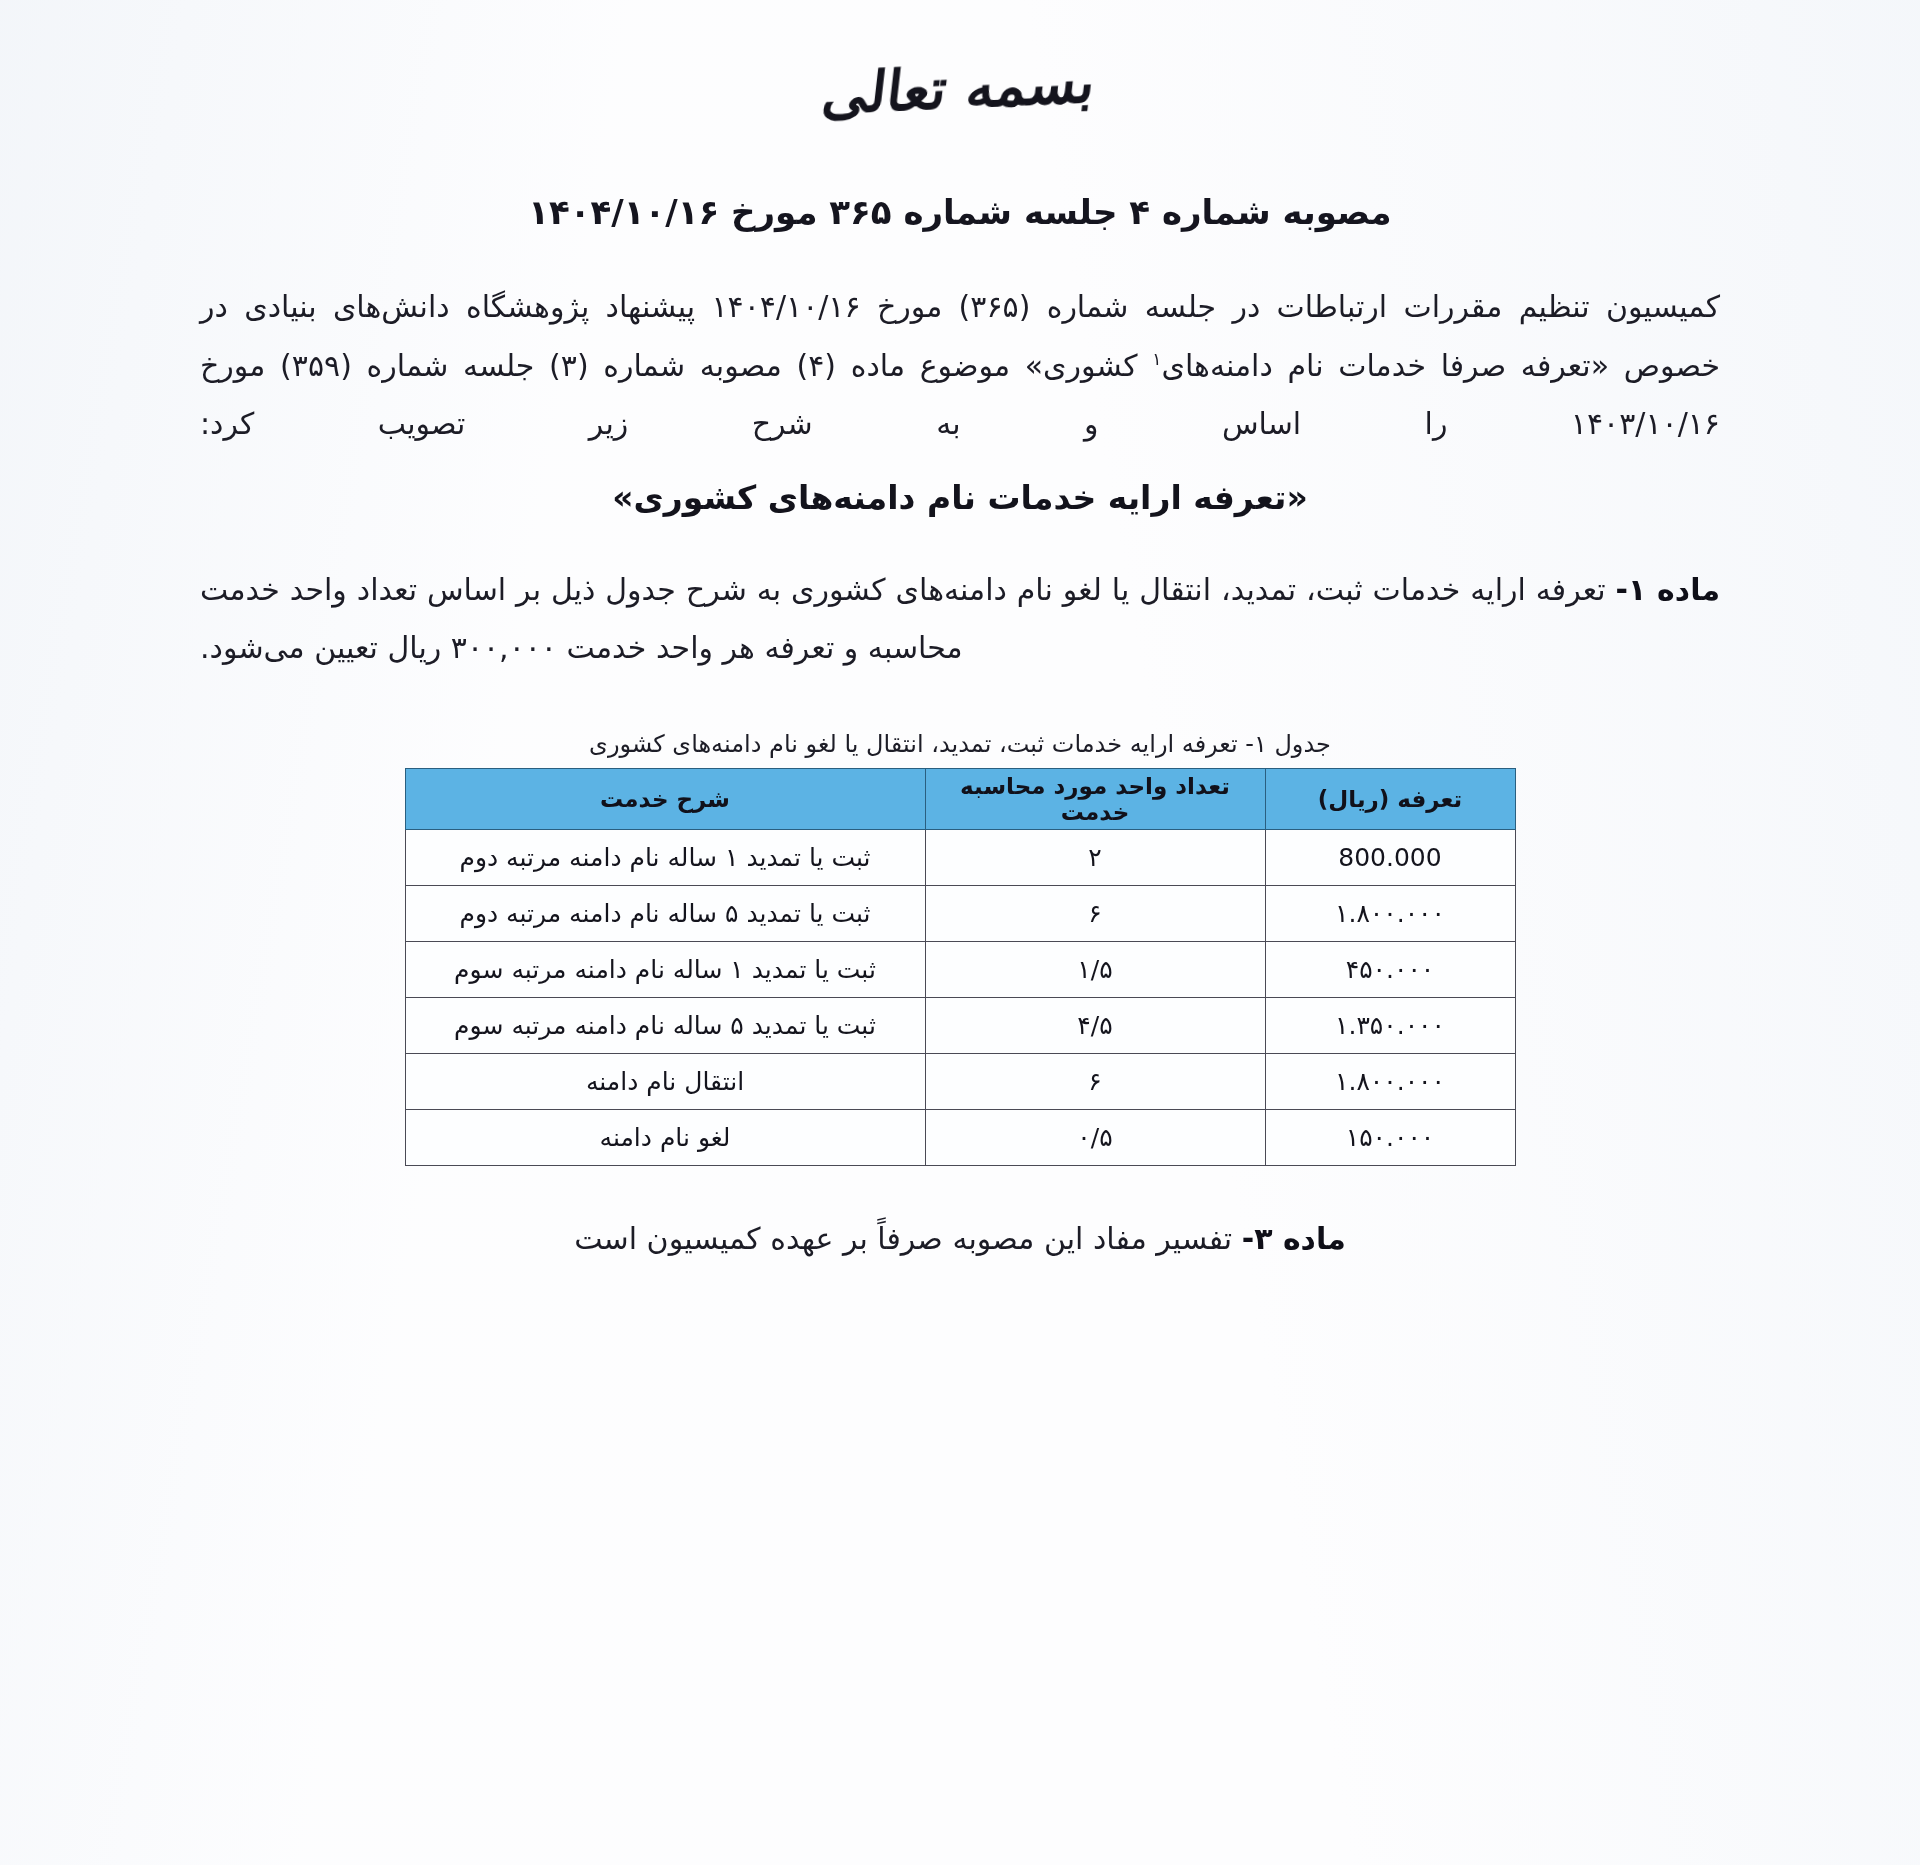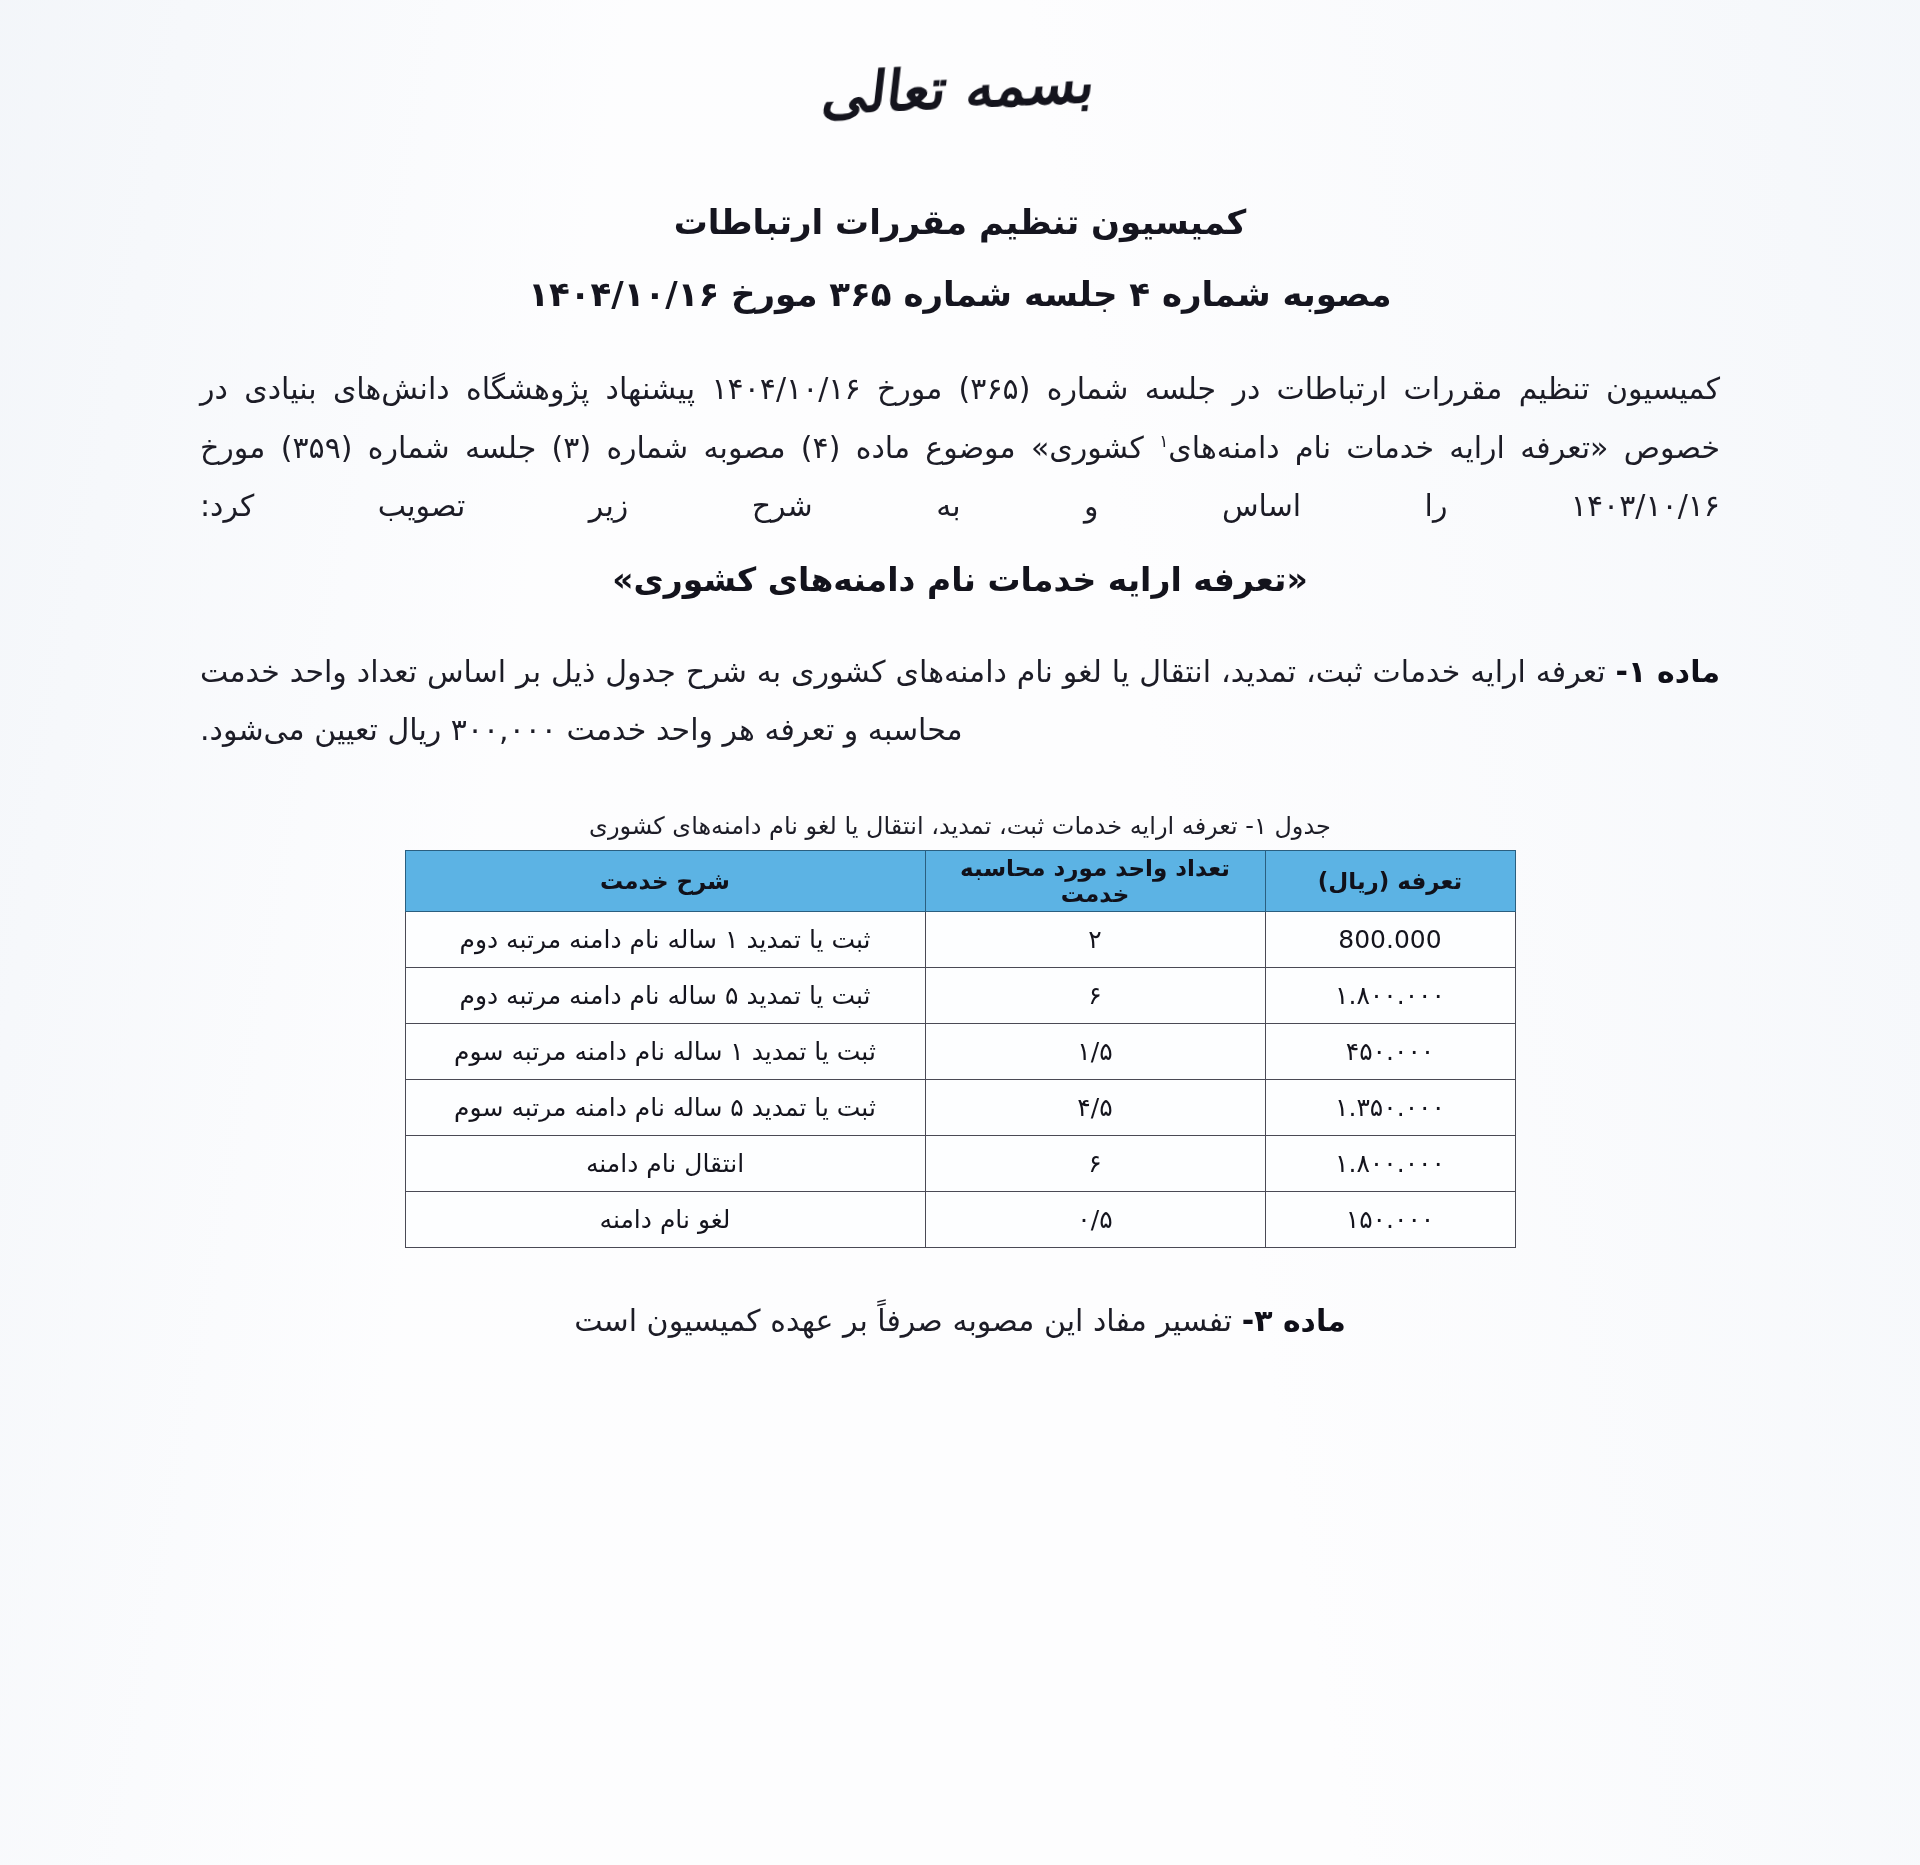--- a/index.html
+++ b/index.html
@@ -160,26 +160,25 @@
 </head>
 <body>
 
 <div class="page">
   <div class="content">
 
     <div class="basmala-wrap">
       <div class="basmala">بسمه تعالی</div>
     </div>
 
-    <div class="doc-heading">کمیسیون تنظیم مقررات ارتباطات</div>
     <div class="doc-subheading">مصوبه شماره ۴ جلسه شماره ۳۶۵ مورخ ۱۴۰۴/۱۰/۱۶</div>
 
     <div class="para">
       <span>کمیسیون تنظیم مقررات ارتباطات در جلسه شماره (۳۶۵) مورخ ۱۴۰۴/۱۰/۱۶ پیشنهاد پژوهشگاه دانش‌های بنیادی در</span>
-      <span>خصوص «تعرفه ارایه خدمات نام دامنه‌های</span><span class="sup">۱</span><span> کشوری» موضوع ماده (۴) مصوبه شماره (۳) جلسه شماره (۳۵۹) مورخ ۱۴۰۳/۱۰/۱۶</span>
+      <span>خصوص «تعرفه صرفا خدمات نام دامنه‌های</span><span class="sup">۱</span><span> کشوری» موضوع ماده (۴) مصوبه شماره (۳) جلسه شماره (۳۵۹) مورخ ۱۴۰۳/۱۰/۱۶</span>
       <span>را اساس و به شرح زیر تصویب کرد:</span>
     </div>
 
     <div class="center-title">«تعرفه ارایه خدمات نام دامنه‌های کشوری»</div>
 
     <div class="article last-left">
       <span class="art-label">ماده ۱-</span><span> تعرفه ارایه خدمات ثبت، تمدید، انتقال یا لغو نام دامنه‌های کشوری به شرح جدول ذیل بر اساس تعداد واحد خدمت محاسبه و تعرفه هر واحد خدمت ۳۰۰,۰۰۰ ریال تعیین می‌شود.</span>
     </div>
 
     <div class="table-caption">جدول ۱- تعرفه ارایه خدمات ثبت، تمدید، انتقال یا لغو نام دامنه‌های کشوری</div>

